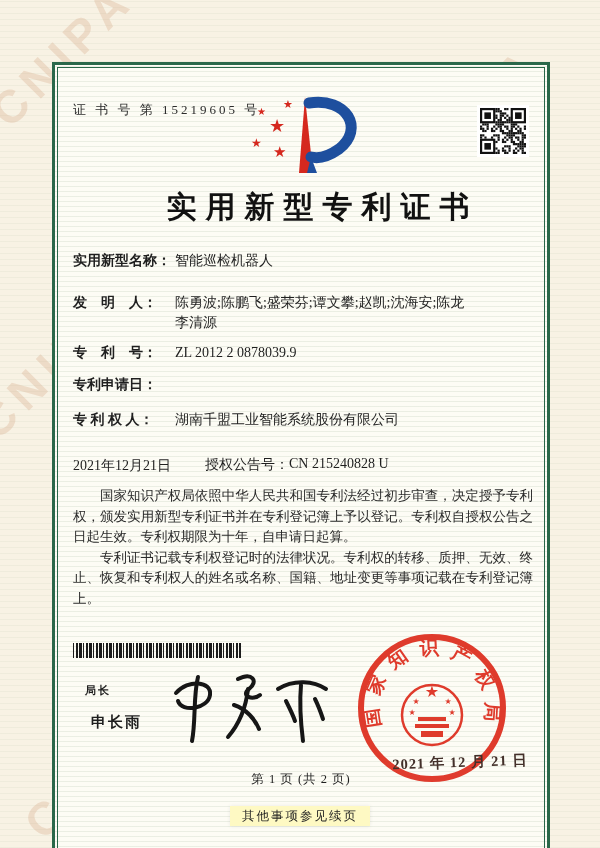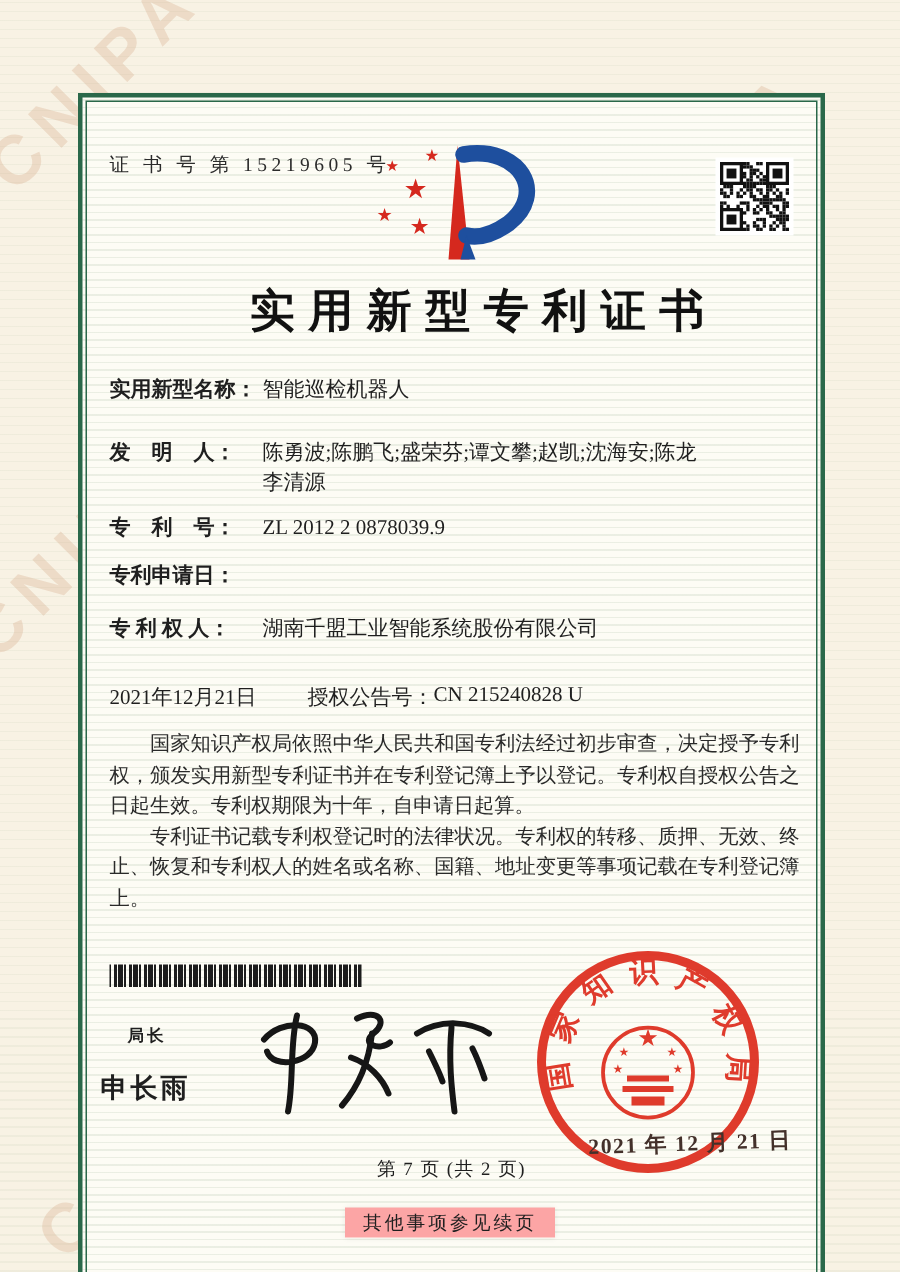--- a/index.html
+++ b/index.html
@@ -49,30 +49,30 @@
   .frow.mb-d{margin-bottom:15px}.frow.mb-e{margin-bottom:26px}.frow.mb-f{margin-bottom:1px}
   .pair2 { display:flex; }
   .pair2 .second { margin-left:34px; display:flex; }
   .legal { left:18px; top:421px; width:460px; font-size:13.5px; line-height:20.5px;
     color:#2a2a2a; text-align:justify; }
   .legal p { text-indent:2em; }
   .barcode { left:18px; top:578px; width:168px; height:15px;
     background:repeating-linear-gradient(90deg,#1c1c1c 0 1px,transparent 1px 3px,#1c1c1c 3px 5px,transparent 5px 6px,#1c1c1c 6px 9px,transparent 9px 10px); }
   .sig-title { left:30px; top:618px; font-size:11px; font-weight:bold; letter-spacing:2px;
     font-family:"Liberation Sans",sans-serif; }
-  .sig-name  { left:12px; top:648px; font-size:18px; font-weight:bold; letter-spacing:2px;
+  .sig-name  { left:36px; top:648px; font-size:15px; font-weight:bold; letter-spacing:2px;
     font-family:"Liberation Sans",sans-serif; }
   .signature { left:105px; top:598px; width:185px; height:92px; }
   .seal { left:300px; top:566px; width:154px; height:154px; }
   .seal-date { left:303px; top:688px; width:204px; text-align:center;
     font-size:14.5px; font-weight:bold; color:#43302a; letter-spacing:1px;
     transform:rotate(-2deg); white-space:nowrap; }
   .pageno { left:0; top:706px; width:100%; text-align:center; font-size:12.5px; letter-spacing:1px; }
   .footer { position:absolute; left:0; top:806px; width:600px; text-align:center; }
-  .footer span { background:#fca5a5; padding:3px 12px; font-size:12.5px; letter-spacing:2px;
+  .footer span { background:#fef9c3; padding:3px 12px; font-size:12.5px; letter-spacing:2px;
     box-shadow:0 0 4px rgba(0,0,0,0.08); }
   .flourish { position:absolute; width:86px; height:72px; }
   .flourish.left  { left:-14px; bottom:-10px; }
   .flourish.right { right:-14px; bottom:-10px; transform:scaleX(-1); }
 </style>
 </head>
 <body>
 
 <div class="wm" style="left:-28px; top:28px;">CNIPA</div>
 <div class="wm" style="left:-40px; top:340px;">CNIPA</div>
@@ -359,18 +359,18 @@
         <text x="57" y="84" text-anchor="middle" font-size="8" stroke="none">★</text>
         <text x="97" y="84" text-anchor="middle" font-size="8" stroke="none">★</text>
         <rect x="63" y="86" width="28" height="4" stroke="none"></rect>
         <rect x="60" y="93" width="34" height="4" stroke="none"></rect>
         <rect x="66" y="100" width="22" height="6" stroke="none"></rect>
       </g>
     </g>
   </svg>
   <div class="abs seal-date">2021 年 12 月 21 日</div>
 
-  <div class="abs pageno">第 7 页 (共 2 页)</div>
+  <div class="abs pageno">第 1 页 (共 2 页)</div>
 </div>
 
 <div class="footer">
   <span>其他事项参见续页</span>
 </div>
 
 </body></html>

